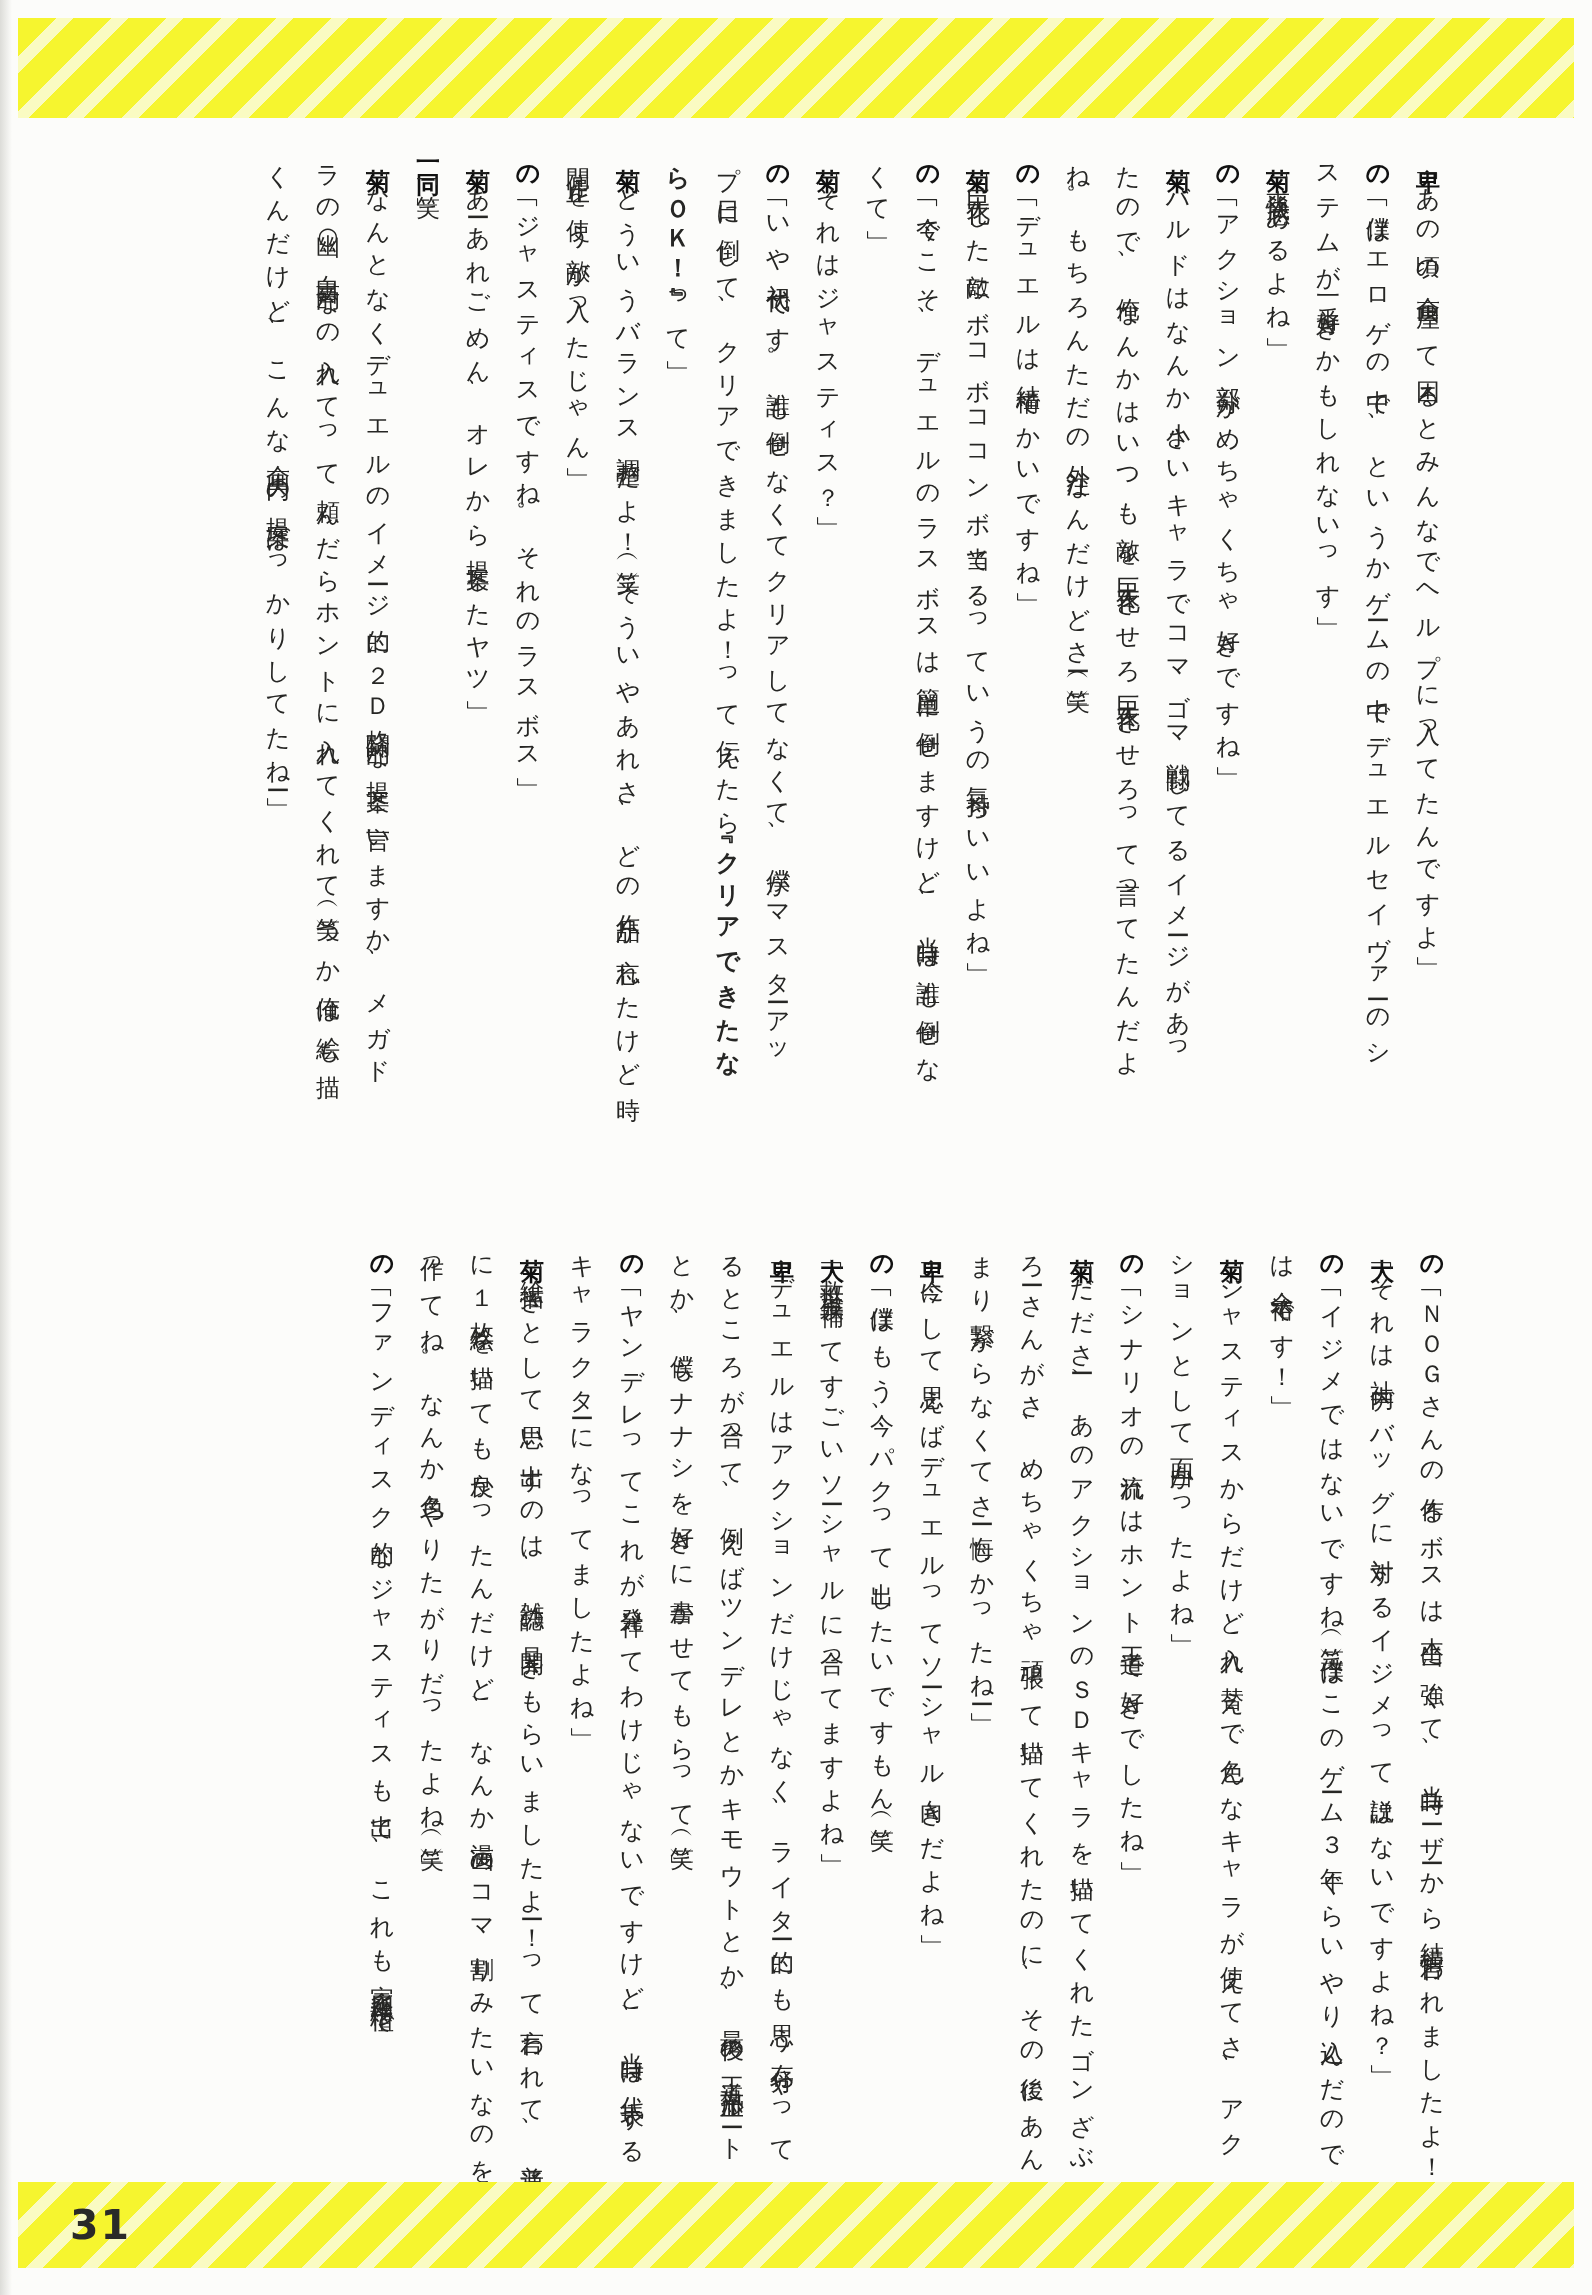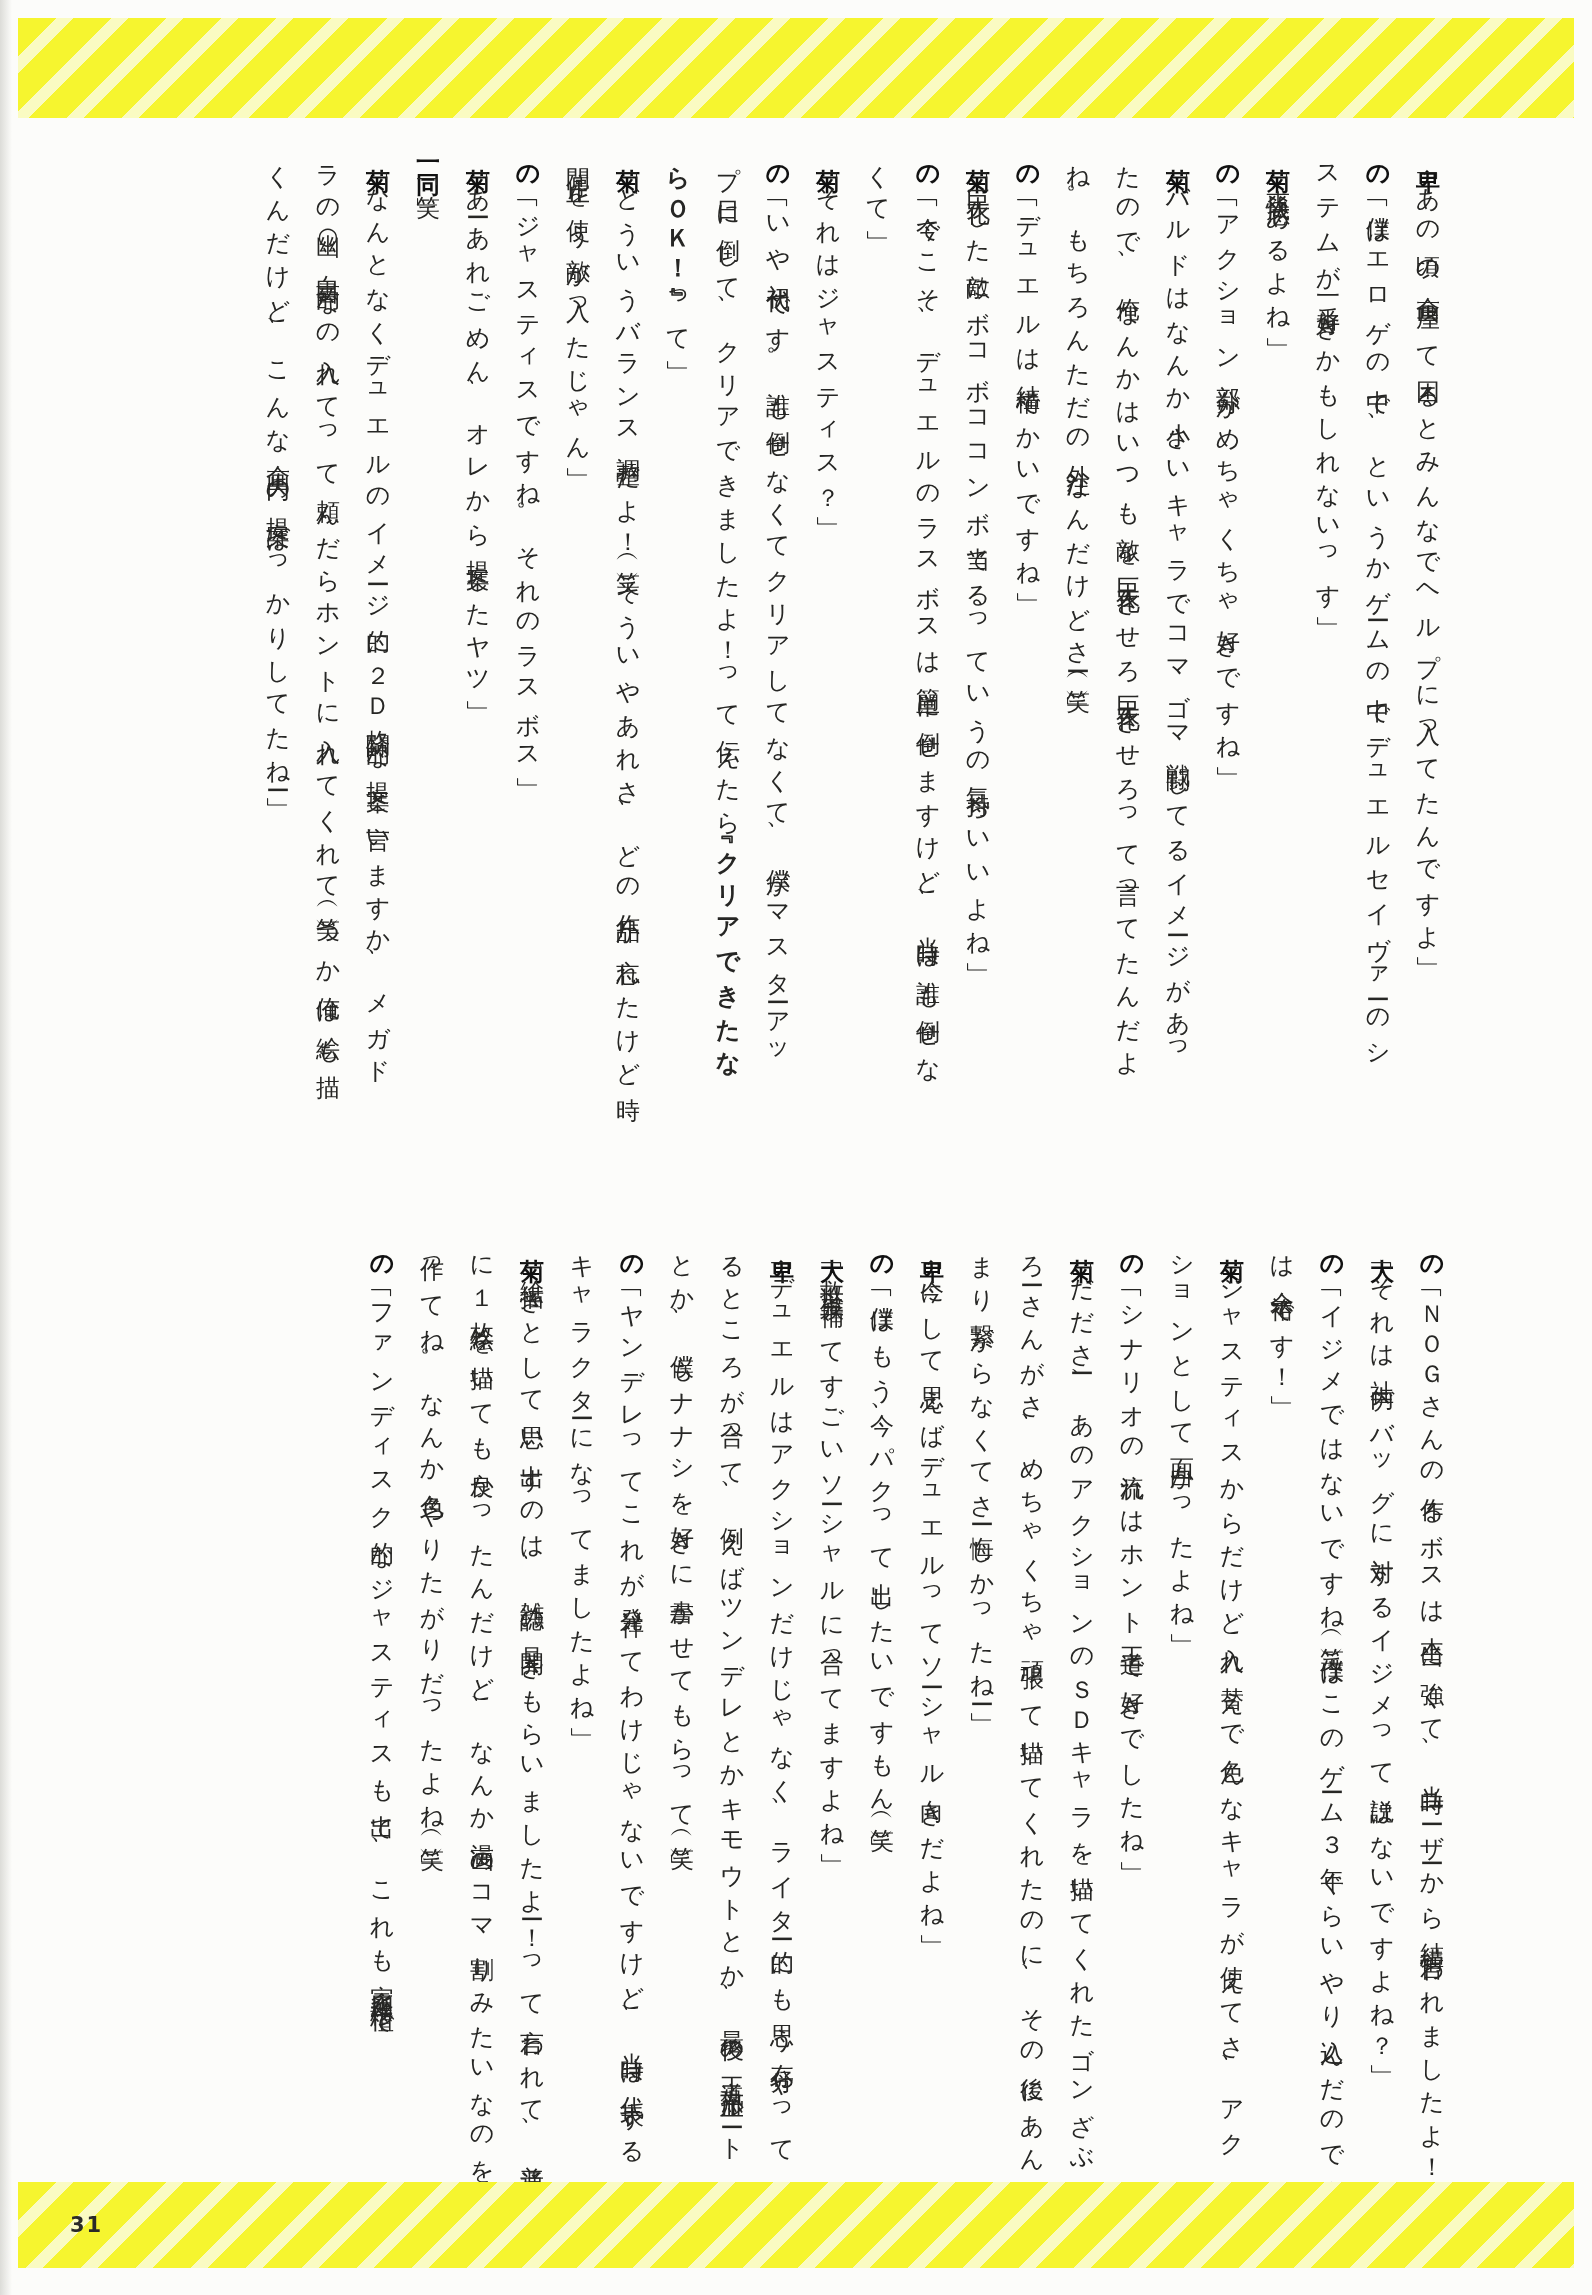--- a/index.html
+++ b/index.html
@@ -6,21 +6,21 @@
   body{background:#e9e9e7;font-family:"DejaVu Sans",sans-serif;}
   .page{position:relative;width:1592px;height:2295px;margin:0 auto;background:#fcfcfa;overflow:hidden;}
   .page::before{content:"";position:absolute;left:0;top:0;bottom:0;width:12px;
     background:linear-gradient(90deg,#dcdcd8,rgba(252,252,250,0));}
   
   .band{position:absolute;left:18px;width:1556px;
     background:repeating-linear-gradient(135deg,#f6f52f 0 27px,#fafbc2 27px 39px);}
   .band-top{top:18px;height:100px;}
   .band-bottom{top:2182px;height:86px;}
   .pagenum{position:absolute;left:52px;top:50%;transform:translateY(-50%);
-    font-size:21px;font-weight:bold;color:#2a2a28;letter-spacing:2px;}
+    font-size:41px;font-weight:bold;color:#2a2a28;letter-spacing:2px;}
   
   .tblock{position:absolute;writing-mode:vertical-rl;text-orientation:mixed;
     color:#262624;font-size:24px;letter-spacing:6px;line-height:50px;}
   .tblock p{margin:0;padding:0;}
   .tblock-top{top:149px;right:139px;height:940px;width:1323px;}
   .tblock-bottom{top:1239px;right:135px;height:940px;width:1333px;}
   .spk{font-weight:bold;color:#111;padding-inline-end:10px;}
   .strong{font-weight:bold;}
 </style>
 </head>

